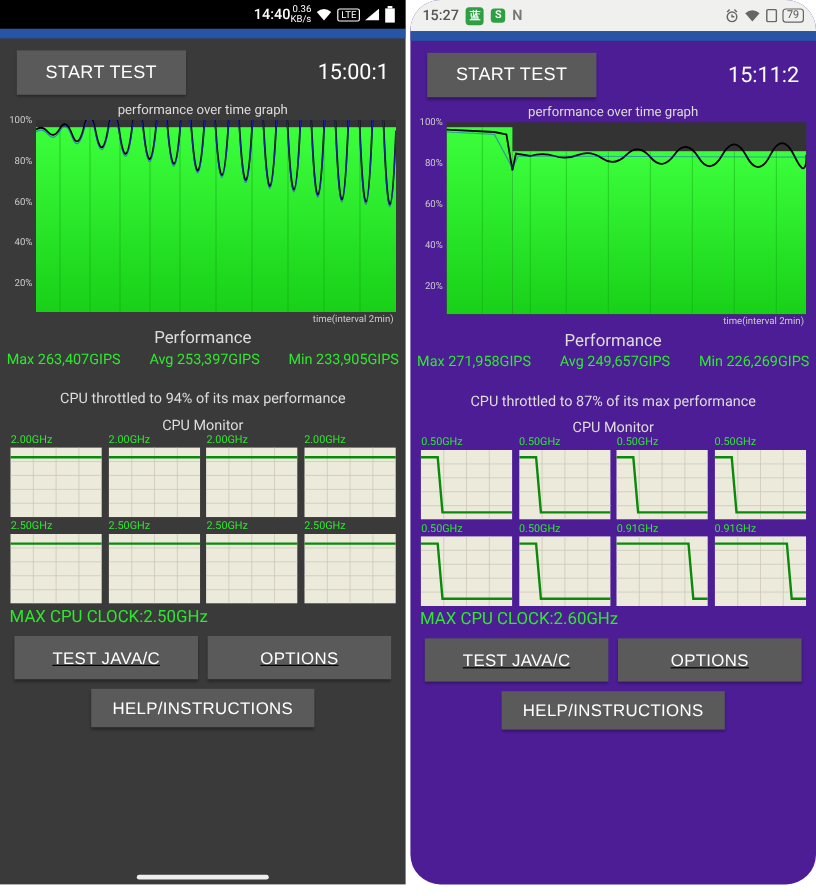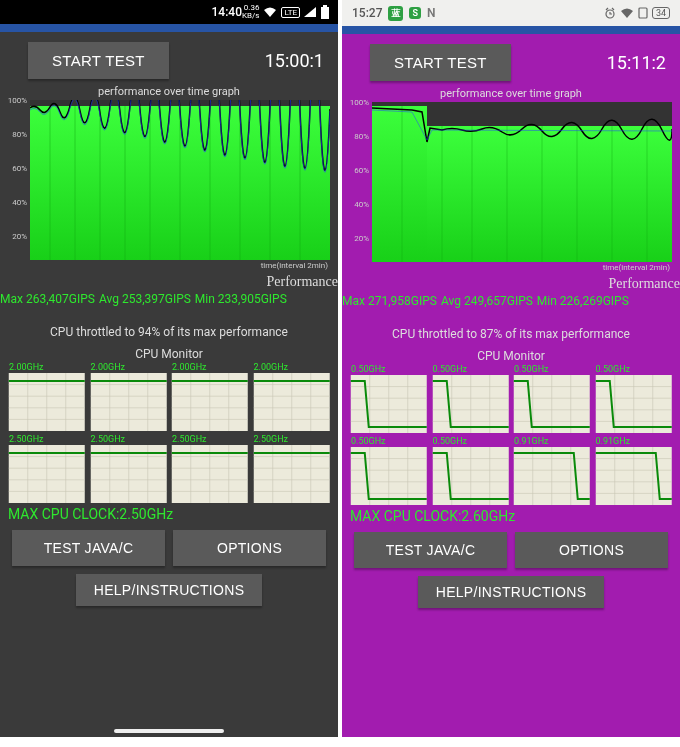--- a/index.html
+++ b/index.html
@@ -62,55 +62,55 @@
   .toprow {
     display:flex; align-items:center; justify-content:space-between;
     padding: 10px 14px 6px 14px;
   }
   .btn {
     background:#5a5a5a; color:#fff; border:none;
     font-size:14px; padding:8px 18px; letter-spacing:0.3px;
     box-shadow: 0 2px 2px rgba(0,0,0,0.3);
     cursor:pointer;
   }
-  .btn-wide { padding:10px 24px; font-size:15px;margin-left:14px; }
+  .btn-wide { padding:10px 24px; font-size:15px; }
   .timer { color:#fff; font-size:18px; font-weight:400; }
 
   .graph-title { color:#ddd; font-size:11px; text-align:center; margin-bottom:2px; }
   .graph-wrap { position:relative; margin: 0 8px; }
   .graph {
     position:relative;
     height: 160px;
     margin-left: 22px;
     background:#333;
     overflow:hidden;
   }
   .yaxis {
     position:absolute; left:0; top:0; bottom:0; width:22px;
     color:#ccc; font-size:8px; text-align:right;
   }
   .yaxis div { position:absolute; right:3px; transform:translateY(-50%);}
   .xaxis-label { text-align:right; color:#ccc; font-size:8px; margin-right:2px; margin-top:1px;}
-  .perf-heading { color:#ddd; text-align:right; font-size:14px; margin-top:4px;font-family:Liberation Serif, serif;}
-  .perf-stats { color:#2ee82e; text-align:center; font-size:12px; margin-top:2px; display:flex; justify-content:flex-start; gap:4px;}
+  .perf-heading { color:#ddd; text-align:center; font-size:14px; margin-top:4px;}
+  .perf-stats { color:#2ee82e; text-align:center; font-size:12px; margin-top:2px; display:flex; justify-content:center; gap:24px;}
   .throttle { color:#ddd; text-align:center; font-size:12px; margin-top:19px;}
 
   .cpu-heading { color:#ddd; text-align:center; font-size:12px; margin-top:8px;}
   .cpu-grid {
     display:grid; grid-template-columns: repeat(4,1fr);
     gap:4px; padding:2px 8px;
   }
   .cpu-cell { position:relative;text-decoration:underline; }
   .cpu-cell .clk {
     position:absolute; top:-1px; left:1px; color:#2ee82e; font-size:9px; z-index:2;
   }
   .cpu-cell svg { display:block; }
   .max-clock { color:#2ee82e; font-size:14px; padding-left:8px; margin-top:1px;}
 
-  .btn-row { display:flex; gap:8px; padding:8px 12px 0 12px;}
+  .btn-row { display:flex; gap:8px; padding:8px 12px 0 12px;text-decoration:underline;}
   .btn-row .btn { flex:1; text-align:center; padding:10px 4px; font-size:14px;}
   .btn-center { display:flex; justify-content:center; padding:8px 12px 10px 12px;}
 
   .home-indicator {
     position:absolute; bottom:4px; left:50%; transform:translateX(-50%);
     width:110px; height:4px; background:#eee; border-radius:2px;
   }
 </style>
 </head>
 <body>
@@ -324,21 +324,21 @@
       <button class="btn">TEST JAVA/C</button>
       <button class="btn">OPTIONS</button>
     </div>
     <div class="btn-center">
       <button class="btn">HELP/INSTRUCTIONS</button>
     </div>
 
     <div class="home-indicator"></div>
   </div>
 
-  <div class="phone" style="background:#a21caf;">
+  <div class="phone" style="background:#4c1d95;border-radius:25px;">
     <div class="statusbar-b">
       <div class="status-left">
         <span>15:27</span>
         <span class="badge-green">蓝</span>
         <span class="badge-green">S</span>
         <span style="color:#777;font-weight:600;">N</span>
       </div>
       <div class="status-right">
         <span class="status-icon">
           <svg width="12" height="12" viewBox="0 0 12 12">
@@ -350,21 +350,21 @@
         <span class="status-icon">
           <svg width="14" height="12" viewBox="0 0 14 12">
               <path d="M7 11 L1 4 Q7 -1 13 4 Z" fill="#666"></path>
             </svg>
         </span>
         <span class="status-icon">
           <svg width="10" height="12" viewBox="0 0 10 12">
               <rect x="1" y="1" width="8" height="10" rx="1" fill="none" stroke="#666" stroke-width="1.2"></rect>
             </svg>
         </span>
-        <span class="badge-battery">34</span>
+        <span class="badge-battery">79</span>
       </div>
     </div>
     <div class="bluebar"></div>
 
     <div class="toprow">
       <button class="btn btn-wide">START TEST</button>
       <span class="timer">15:11:2</span>
     </div>
 
     <div class="graph-title">performance over time graph</div>

